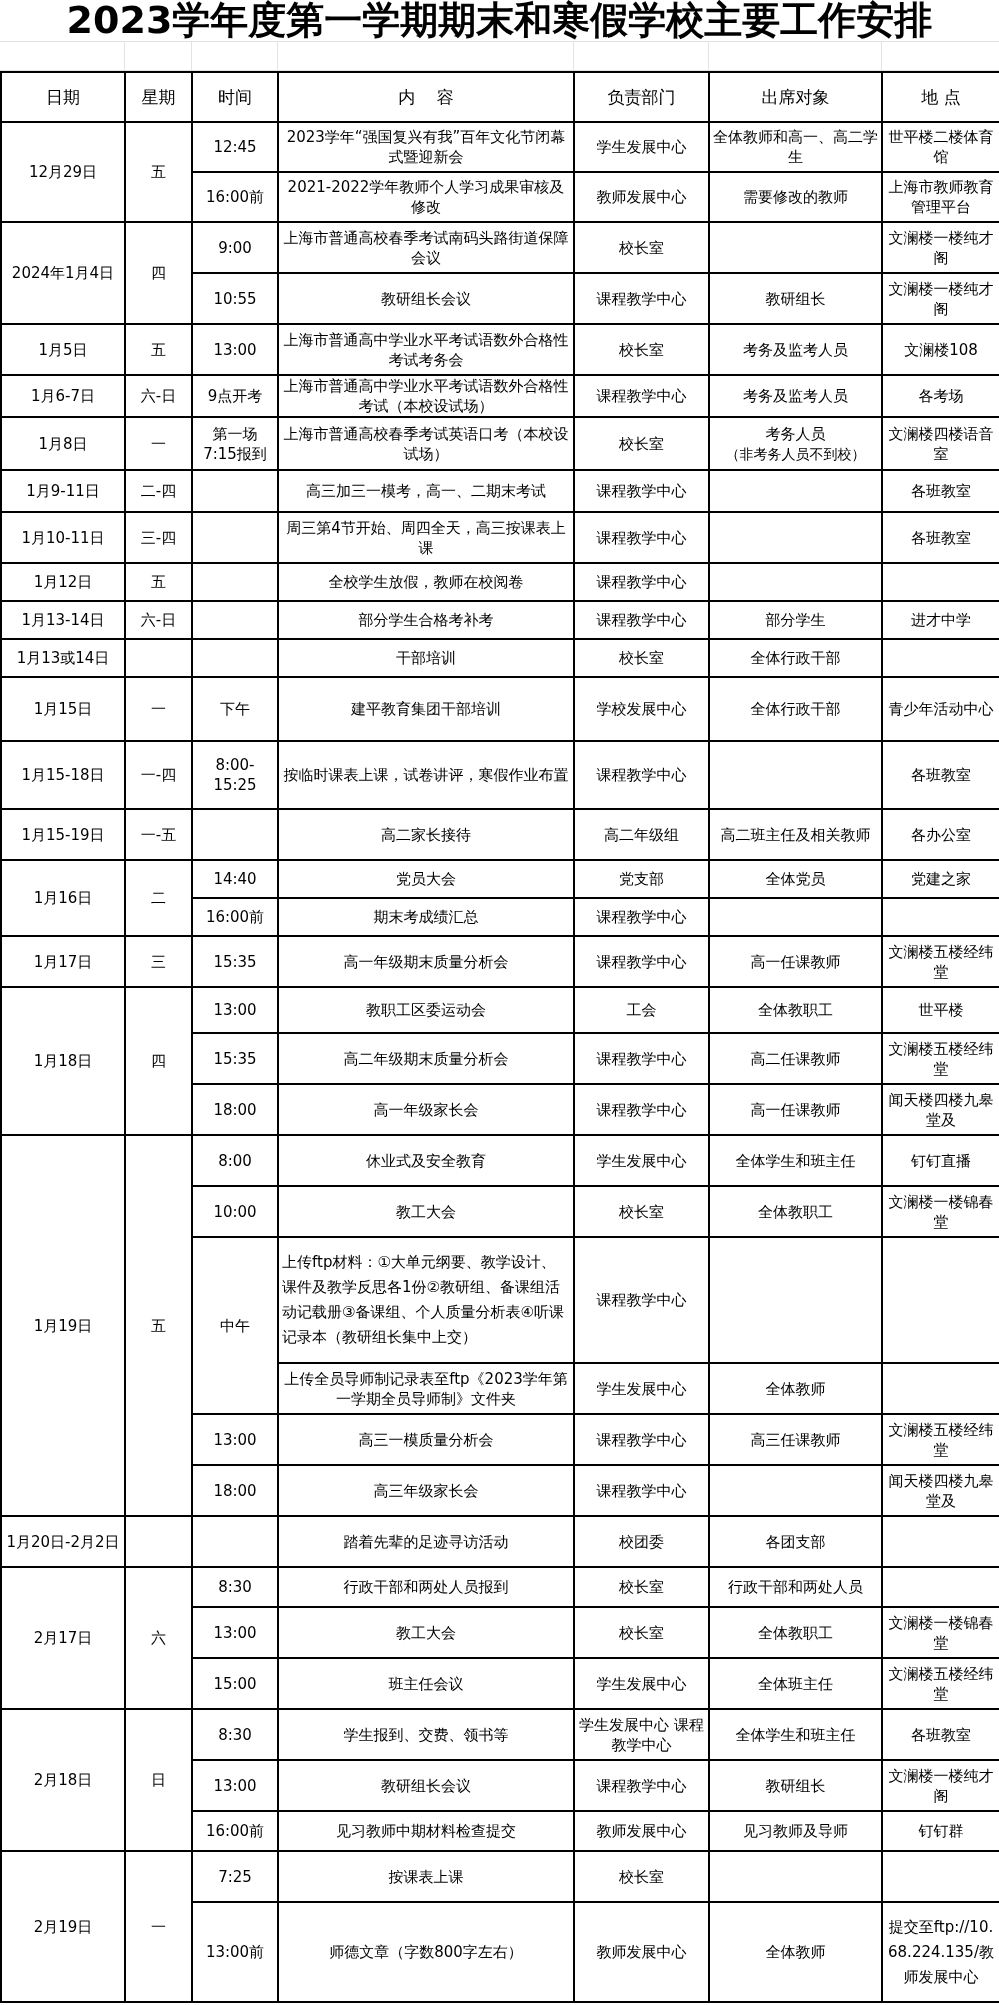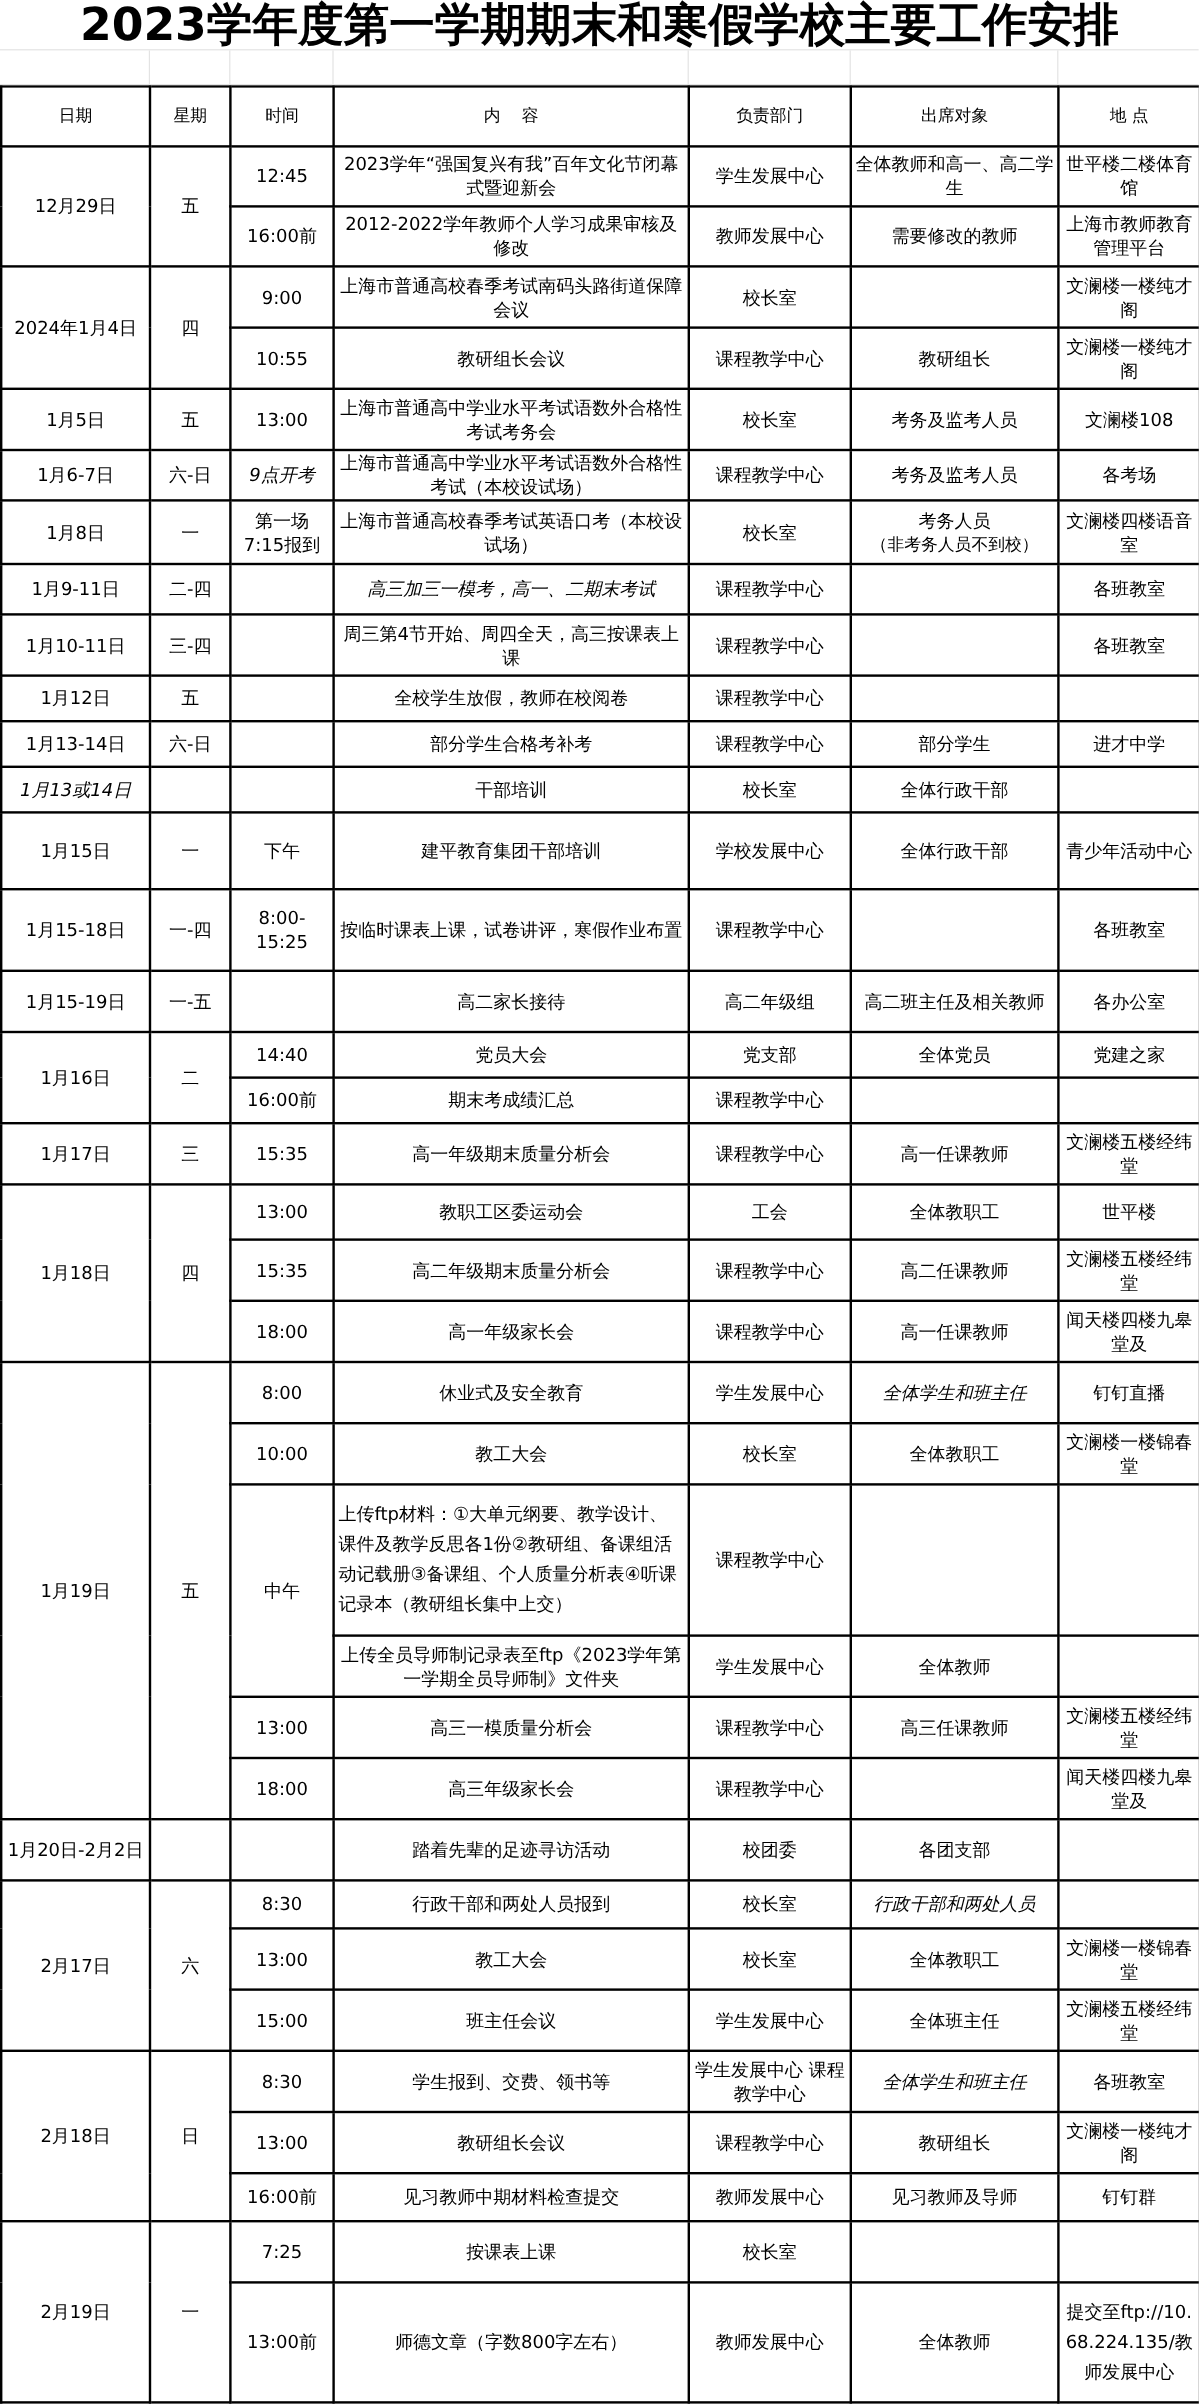--- a/index.html
+++ b/index.html
@@ -3,24 +3,24 @@
 <meta charset="utf-8">
 <style>
   html, body { margin: 0; padding: 0; background: #ffffff; }
   body { width: 999px; height: 2005px; overflow: hidden; font-family: "DejaVu Sans", "Liberation Sans", sans-serif; color: #000; }
   .title-row { height: 41px; border-bottom: 1px solid #e3e3e3; display: flex; align-items: center; justify-content: center; }
   .title { font-size: 38px; font-weight: bold; letter-spacing: 0px; }
   .blank-row { position: relative; height: 28px; border-bottom: 1px solid #e3e3e3; }
   .blank-row .gl { position: absolute; top: 0; bottom: 0; width: 1px; background: #e3e3e3; }
   table.sched { border-collapse: collapse; table-layout: fixed; width: 999px; }
   table.sched td, table.sched th { border: 2px solid #000; padding: 0 3px; text-align: center; vertical-align: middle; font-size: 15px; line-height: 20px; font-weight: normal; overflow: hidden; }
-  table.sched th { font-size: 14px; height: 48px; margin-left: 44px; }
+  table.sched th { font-size: 17px; height: 48px; margin-left: 44px; }
   table.sched td.left { text-align: left; }
   .sub { font-size: 14px; }
-  .nw { white-space: nowrap; font-style: italic; }
+  .nw { white-space: nowrap; }
 </style>
 </head>
 <body>
 
 <div class="title-row">
   <div class="title">2023学年度第一学期期末和寒假学校主要工作安排</div>
 </div>
 <div class="blank-row">
   <div class="gl" style="left:124px"></div>
   <div class="gl" style="left:191px"></div>
@@ -57,21 +57,21 @@
       <td rowspan="2">12月29日</td>
       <td rowspan="2">五</td>
       <td>12:45</td>
       <td>2023学年“强国复兴有我”百年文化节闭幕式暨迎新会</td>
       <td>学生发展中心</td>
       <td>全体教师和高一、高二学生</td>
       <td>世平楼二楼体育馆</td>
     </tr>
     <tr style="height:50px">
       <td>16:00前</td>
-      <td>2012-2022学年教师个人学习成果审核及修改</td>
+      <td>2021-2022学年教师个人学习成果审核及修改</td>
       <td>教师发展中心</td>
       <td>需要修改的教师</td>
       <td>上海市教师教育管理平台</td>
     </tr>
 
     <tr style="height:51px">
       <td rowspan="2">2024年1月4日</td>
       <td rowspan="2">四</td>
       <td>9:00</td>
       <td>上海市普通高校春季考试南码头路街道保障会议</td>

